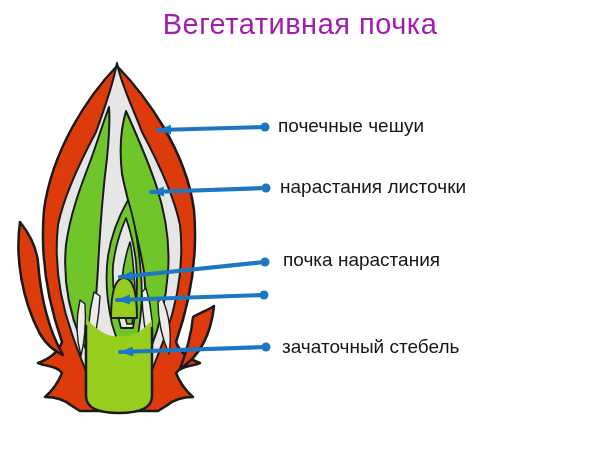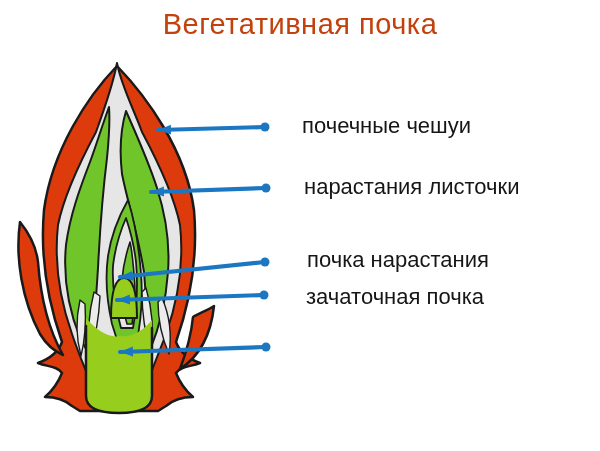--- a/index.html
+++ b/index.html
@@ -1,20 +1,20 @@
 <!DOCTYPE html>
 <html><head>
 <meta charset="utf-8">
 <style>
   html,body{margin:0;padding:0;background:#fff;}
   .canvas{position:relative;width:600px;height:451px;background:#ffffff;overflow:hidden;
           font-family:"Liberation Sans",sans-serif;}
   .title{position:absolute;top:8px;left:0;width:600px;text-align:center;
-         font-size:29px;font-weight:400;color:#c2410c;letter-spacing:0.5px;}
-  .lbl{position:absolute;font-size:22px;color:#161616;white-space:nowrap;line-height:26px;margin-left:24px;}
+         font-size:29px;font-weight:400;color:#a21caf;letter-spacing:0.5px;}
+  .lbl{position:absolute;font-size:19px;color:#161616;white-space:nowrap;line-height:26px;}
   .lbl1{left:278px;top:113px;}
   .lbl2{left:280px;top:174px;}
   .lbl3{left:283px;top:247px;}
   .lbl4{left:282px;top:284px;}
   .lbl5{left:282px;top:334px;}
   svg{position:absolute;left:0;top:0;}
 </style>
 </head>
 <body>
 
@@ -137,15 +137,15 @@
       <g>
         <line x1="266" y1="347" x2="120" y2="352" stroke-width="4.2" marker-end="url(#ah)" stroke="#1c77c3"></line>
         <circle cx="266" cy="347" r="4.5" fill="#1c77c3"></circle>
       </g>
     </g>
   </svg>
 
   <div class="lbl lbl1">почечные чешуи</div>
   <div class="lbl lbl2">нарастания листочки</div>
   <div class="lbl lbl3">почка нарастания</div>
-  <div class="lbl lbl4">зачаточная почка</div>
+  <div class="lbl lbl5">зачаточный стебель</div>
 
 </div>
 
 </body></html>

